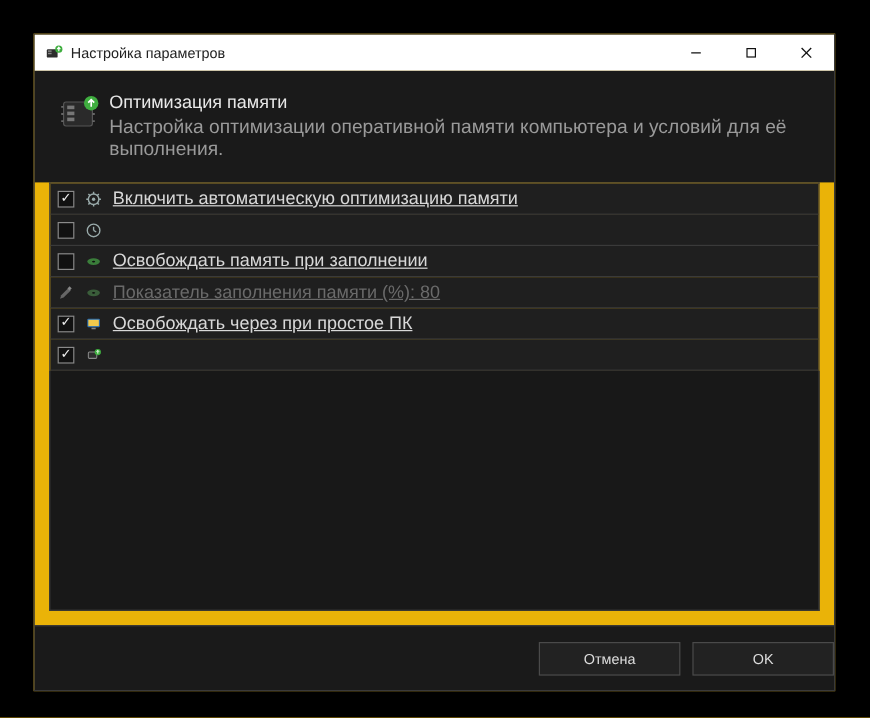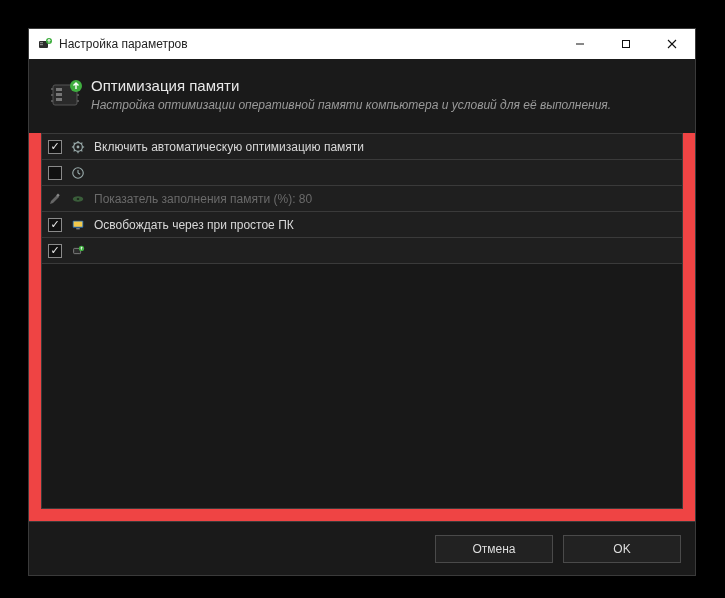--- a/index.html
+++ b/index.html
@@ -11,21 +11,21 @@
     width: 725px;
     height: 598px;
     overflow: hidden;
   }
   .window {
     position: absolute;
     left: 28px;
     top: 28px;
     width: 668px;
     height: 548px;
-    background: #ef4444;
+    background: #eab308;
     border: 1px solid #3a3a3a;
     display: flex;
     flex-direction: column;
   }
   .titlebar {
     height: 30px;
     background: #fff;
     color: #000;
     display: flex;
     align-items: center;
@@ -53,40 +53,40 @@
   }
   .header-icon {
     width: 40px; height: 40px;
     display:flex; align-items:center; justify-content:center;
   }
   .header-texts { padding-top: 2px; }
   .header-title {
     font-size: 15px; color: #e8e8e8; font-weight: 400;
   }
   .header-sub {
-    font-size: 12px; color: #9a9a9a; margin-top: 4px; font-style: italic;
+    font-size: 16px; color: #9a9a9a; margin-top: 4px;
   }
 
   .list {
     margin: 0 12px;
     border-top: 1px solid #3a3a3a;
     border-left: 1px solid #3a3a3a;
     border-right: 1px solid #3a3a3a;
   }
   .row {
     height: 26px;
     display: flex;
     align-items: center;
     border-bottom: 1px solid #3a3a3a;
     padding: 0 6px;
     gap: 8px;
     background: #1f1f1f;
   }
   .row.disabled { color: #6a6a6a; }
-  .row .label { font-size: 12px; color: inherit; }
+  .row .label { font-size: 15px; color: inherit; text-decoration: underline; }
   .row:not(.disabled) .label { color: #d8d8d8; }
 
   .chk {
     width: 14px; height: 14px;
     border: 1px solid #8a8a8a;
     background: #111;
     display:flex; align-items:center; justify-content:center;
     flex-shrink: 0;
   }
   .chk.checked::after {
@@ -115,21 +115,20 @@
     border-bottom: 1px solid #3a3a3a;
     background: #181818;
   }
 
   .footer {
     height: 54px;
     border-top: 1px solid #3a3a3a;
     display: flex;
     justify-content: flex-end;
     align-items: center;
-    padding-right: 14px;
     gap: 10px;
     background: #1a1a1a;
   }
   .btn {
     width: 118px; height: 28px;
     border: 1px solid #4a4a4a;
     background: #222;
     color: #ddd;
     font-size: 12px;
     display:flex; align-items:center; justify-content:center;
@@ -221,20 +220,30 @@
       <span class="row-icon">
         <svg viewBox="0 0 16 16" width="14" height="14">
             <circle cx="8" cy="8" r="6" fill="none" stroke="#9aa" stroke-width="1.3"></circle>
             <line x1="8" y1="8" x2="8" y2="4.5" stroke="#9aa" stroke-width="1.3"></line>
             <line x1="8" y1="8" x2="10.5" y2="9.5" stroke="#9aa" stroke-width="1.3"></line>
           </svg>
       </span>
     </div>
 
 
+    <div class="row">
+      <span class="chk"></span>
+      <span class="row-icon">
+        <svg viewBox="0 0 16 16" width="14" height="14">
+            <ellipse cx="8" cy="8" rx="6" ry="3.2" fill="#3a7d3a"></ellipse>
+            <ellipse cx="8" cy="8" rx="1.5" ry="0.8" fill="#111"></ellipse>
+          </svg>
+      </span>
+      <span class="label">Освобождать память при заполнении</span>
+    </div>
 
     <div class="row disabled">
       <span class="edit-slot">
         <svg class="pencil" viewBox="0 0 12 12">
             <path d="M1 11 L2 8 L8 2 L10 4 L4 10 Z" fill="#666"></path>
             <rect x="8" y="1" width="2.5" height="2.5" transform="rotate(45 9 2)" fill="#888"></rect>
           </svg>
       </span>
       <span class="row-icon">
         <svg viewBox="0 0 16 16" width="14" height="14">

